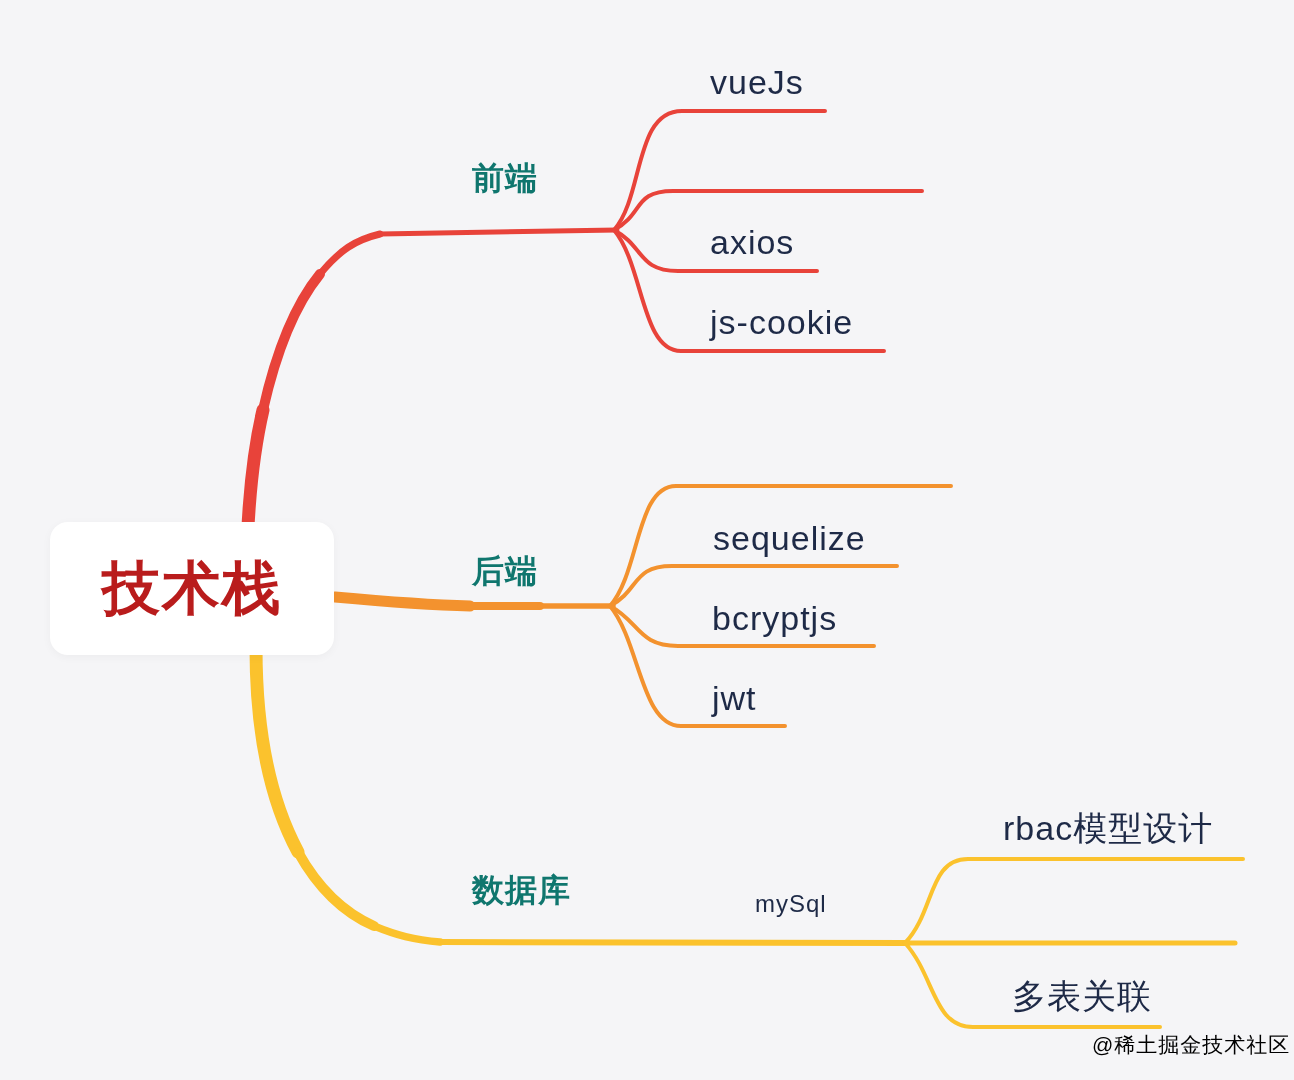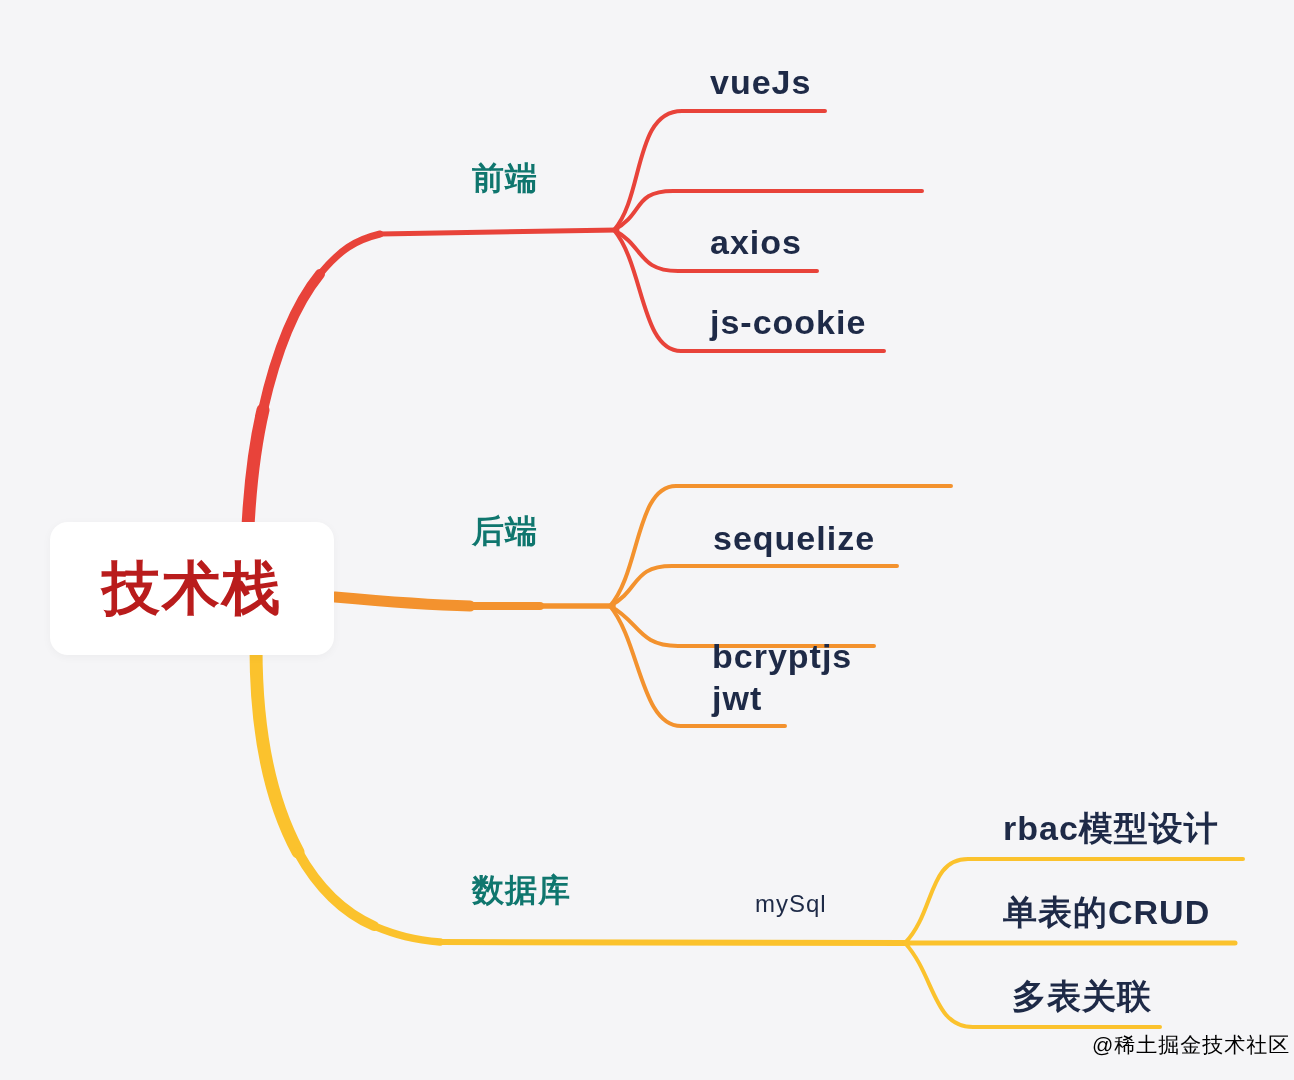--- a/index.html
+++ b/index.html
@@ -21,21 +21,21 @@
     top: 0;
   }
   .label {
     position: absolute;
     white-space: nowrap;
     color: #1e2a47;
     line-height: 1.18;
   }
   .leaf {
     font-size: 34px;
-    font-weight: 700;
+    font-weight: 400;
     letter-spacing: 1px;
   }
   .branch-label {
     font-size: 32px;
     font-weight: 700;
     letter-spacing: 1px;
     color: #0f766e;
   }
   .sub-node {
     font-size: 24px;
@@ -108,30 +108,29 @@
       <path d="M908 943 L1235 943" stroke-width="5" stroke="#fbc22d"></path>
       <path d="M905 943 C935 976 933 1027 973 1027 L1160 1027" stroke-width="4" stroke="#fbc22d"></path>
     </g>
   </svg>
 
   <div class="root-node">
     <span class="root-label">技术栈</span>
   </div>
 
   <div class="label branch-label" style="left:472px; top:160px;">前端</div>
-  <div class="label branch-label" style="left:472px; top:513px;">后端</div>
+  <div class="label branch-label" style="left:472px; top:553px;">后端</div>
   <div class="label branch-label" style="left:472px; top:872px;">数据库</div>
 
   <div class="label leaf" style="left:710px; top:62px;">vueJs</div>
   <div class="label leaf" style="left:710px; top:222px;">axios</div>
   <div class="label leaf" style="left:710px; top:302px;">js-cookie</div>
 
   <div class="label leaf" style="left:713px; top:518px;">sequelize</div>
-  <div class="label leaf" style="left:712px; top:598px;margin-top:38px;">bcryptjs</div>
+  <div class="label leaf" style="left:712px; top:598px;">bcryptjs</div>
   <div class="label leaf" style="left:712px; top:678px;">jwt</div>
 
   <div class="label sub-node" style="left:755px; top:890px;">mySql</div>
   <div class="label leaf" style="left:1003px; top:808px;">rbac模型设计</div>
-  <div class="label leaf" style="left:1003px; top:892px;">单表的CRUD</div>
   <div class="label leaf" style="left:1003px; top:976px;margin-left:9px;">多表关联</div>
 
   <div class="watermark">@稀土掘金技术社区</div>
 </div>
 
 </body></html>

